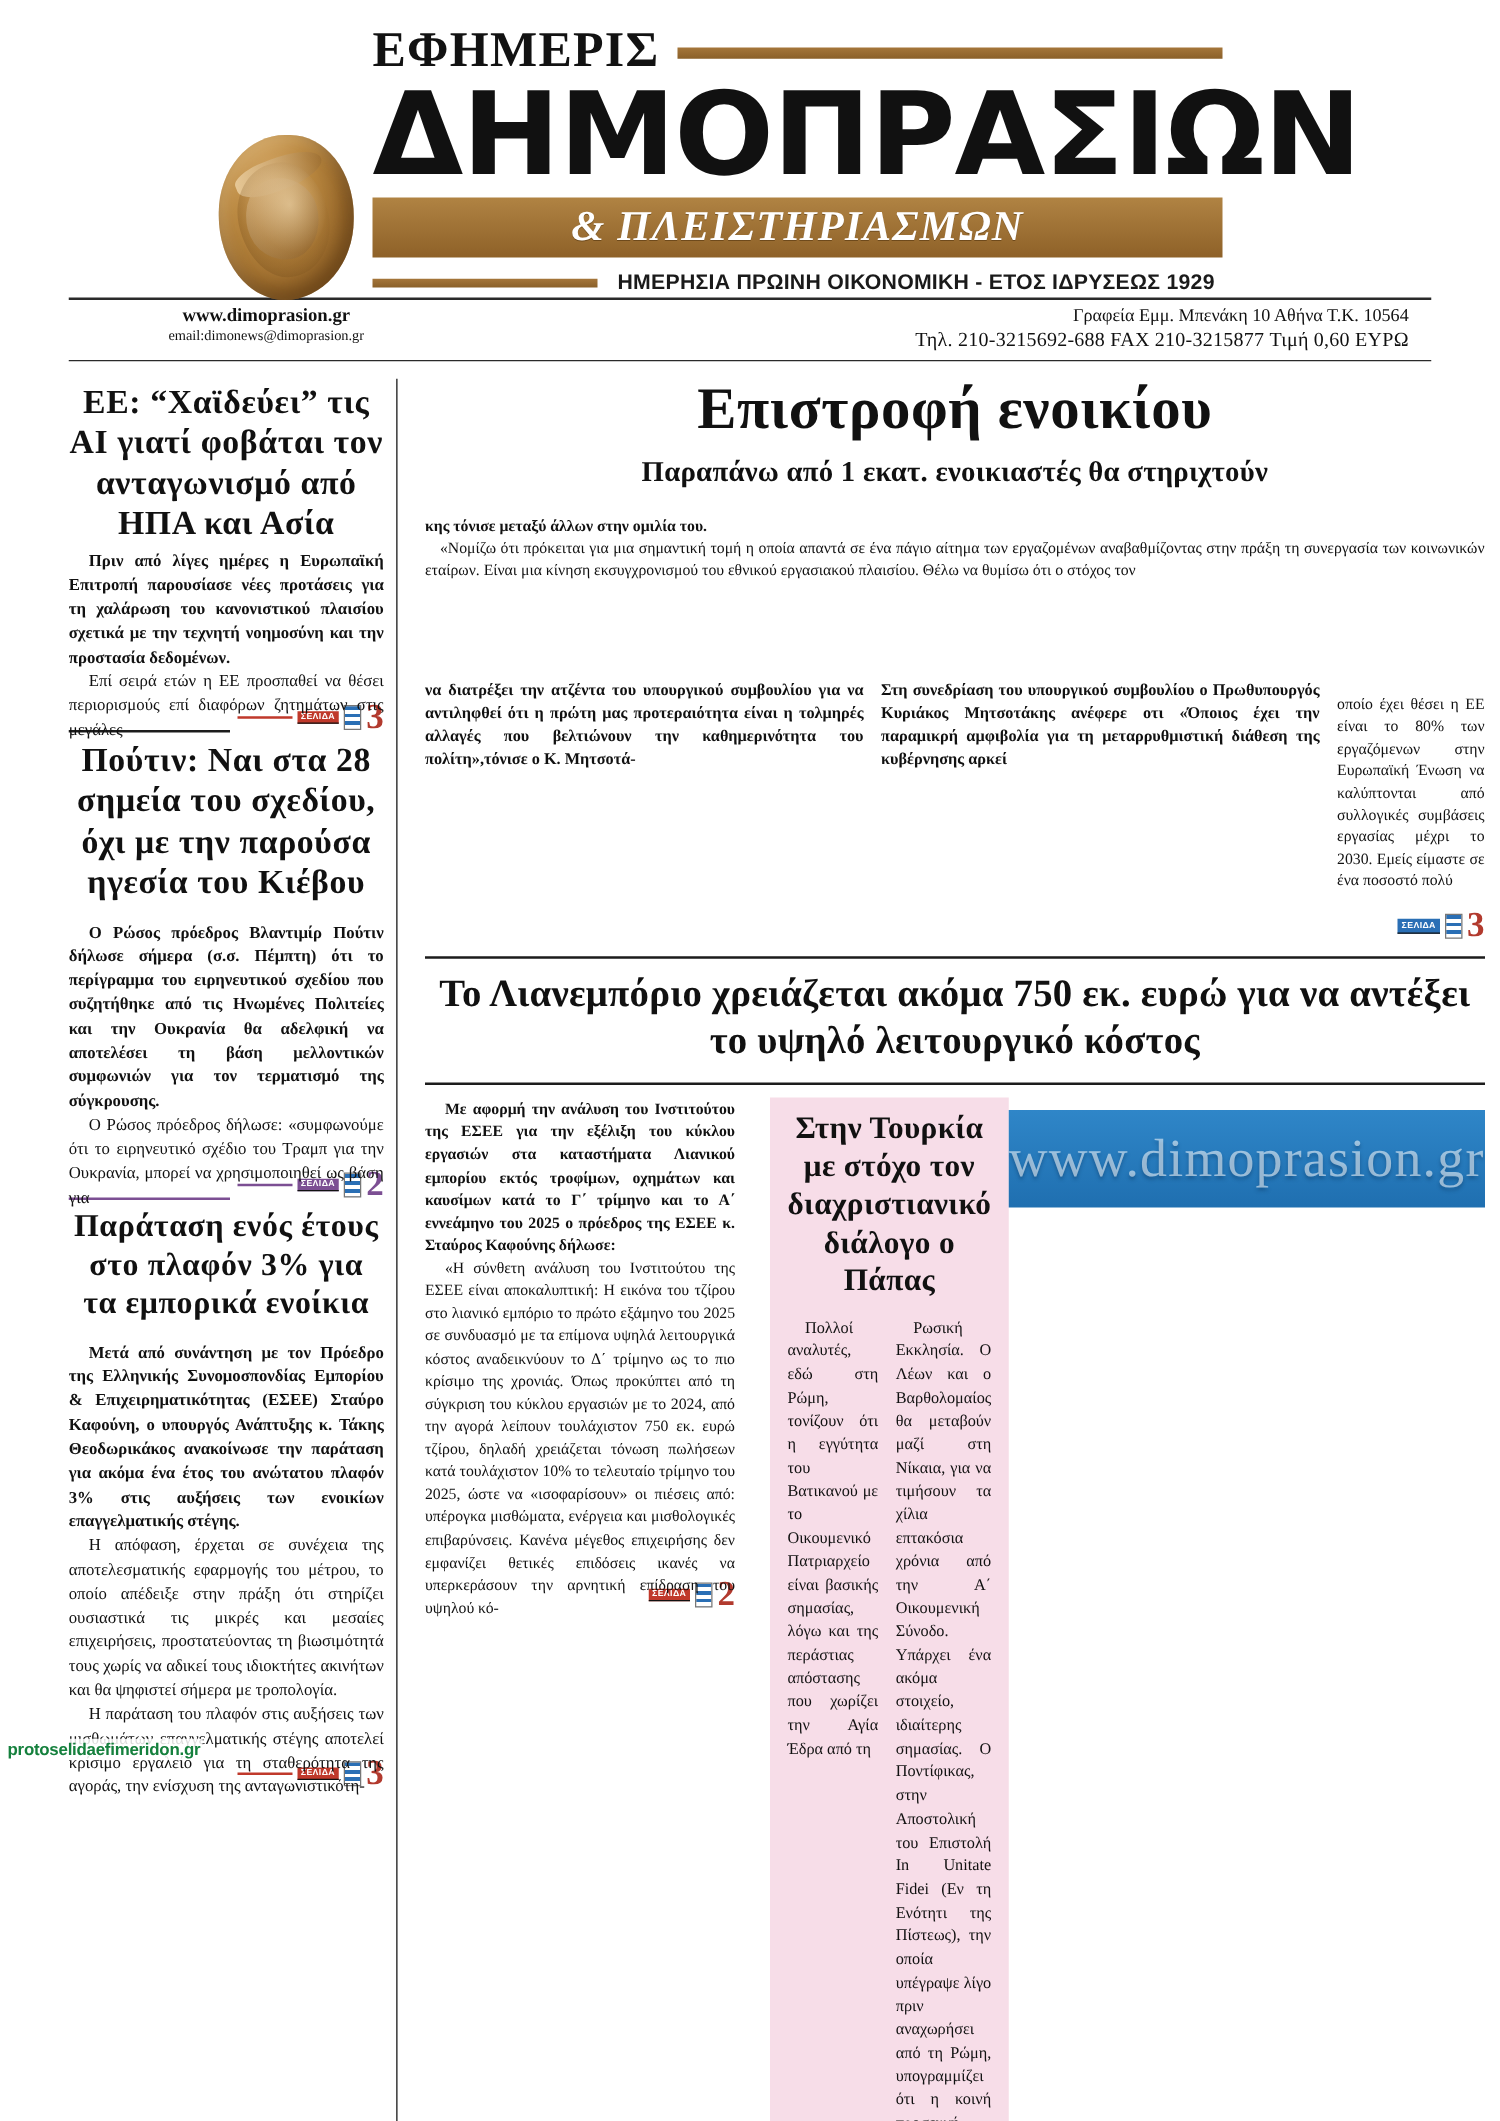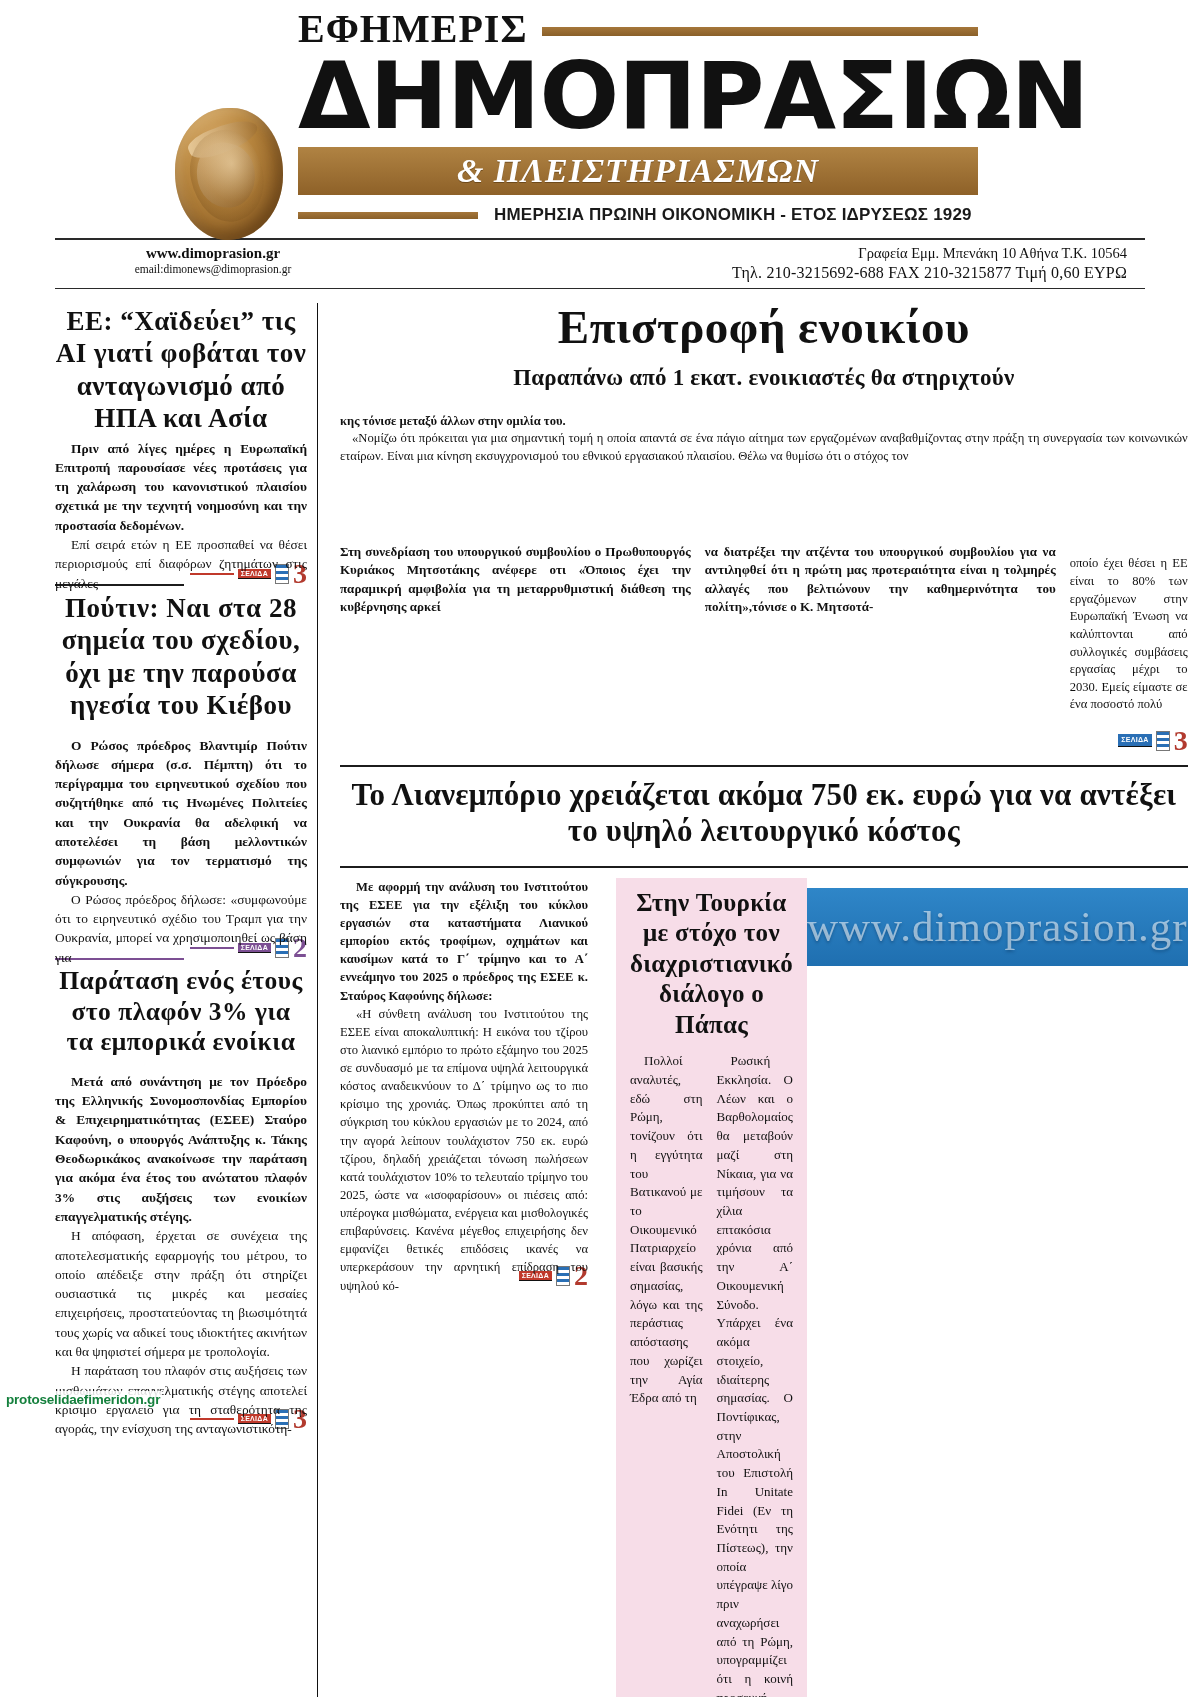--- a/index.html
+++ b/index.html
@@ -52,21 +52,21 @@
   }
   .coin .helm{
     position:absolute;left:12px;top:18px;width:72px;height:26px;
     background:linear-gradient(100deg,rgba(240,214,170,.8),rgba(140,94,38,.4));
     transform:rotate(-22deg);
     border-radius:40% 60% 50% 50%;
   }
 
   .mast-right{
     margin-left:76px;
-    padding-top:7px;
+    padding-top:18px;
     width:680px;
   }
   .line1{
     display:flex;align-items:center;gap:14px;
     height:44px;
   }
   .efimeris{
     font-family:"Liberation Serif", serif;
     font-weight:700;
     font-size:40px;
@@ -521,22 +521,22 @@
           <div class="ph-tree" style="left:82%;width:22%;height:28%;"></div>
           <div class="ph-ground"></div>
         </div>
         <div class="right-rail">
           <p class="b">κης τόνισε μεταξύ άλλων στην ομιλία του.</p>
           <p style="text-indent:12px;">«Νομίζω ότι πρόκειται για μια σημαντική τομή η οποία απαντά σε ένα πάγιο αίτημα των εργαζομένων αναβαθμίζοντας στην πράξη τη συνεργασία των κοινωνικών εταίρων. Είναι μια κίνηση εκσυγχρονισμού του εθνικού εργασιακού πλαισίου. Θέλω να θυμίσω ότι ο στόχος τον</p>
         </div>
       </div>
 
       <div class="caption-row">
+        <div class="cap">να διατρέξει την ατζέντα του υπουργικού συμβουλίου για να αντιληφθεί ότι η πρώτη μας προτεραιότητα είναι η τολμηρές αλλαγές που βελτιώνουν την καθημερινότητα του πολίτη»,τόνισε ο Κ. Μητσοτά-</div>
         <div class="cap">Στη συνεδρίαση του υπουργικού συμβουλίου ο Πρωθυπουργός Κυριάκος Μητσοτάκης ανέφερε οτι «Όποιος έχει την παραμικρή αμφιβολία για τη μεταρρυθμιστική διάθεση της κυβέρνησης αρκεί</div>
-        <div class="cap">να διατρέξει την ατζέντα του υπουργικού συμβουλίου για να αντιληφθεί ότι η πρώτη μας προτεραιότητα είναι η τολμηρές αλλαγές που βελτιώνουν την καθημερινότητα του πολίτη»,τόνισε ο Κ. Μητσοτά-</div>
         <div class="rail-cont">
           <p>οποίο έχει θέσει η ΕΕ είναι το 80% των εργαζόμενων στην Ευρωπαϊκή Ένωση να καλύπτονται από συλλογικές συμβάσεις εργασίας μέχρι το 2030. Εμείς είμαστε σε ένα ποσοστό πολύ</p>
           <div style="text-align:right;margin-top:2px;">
             <span class="jump" style="float:none;margin:0;">
               <span class="jump-badge blue">ΣΕΛΙΔΑ</span>
               <span class="jump-flag"></span>
               <span class="jump-num">3</span>
             </span>
           </div>
         </div>

